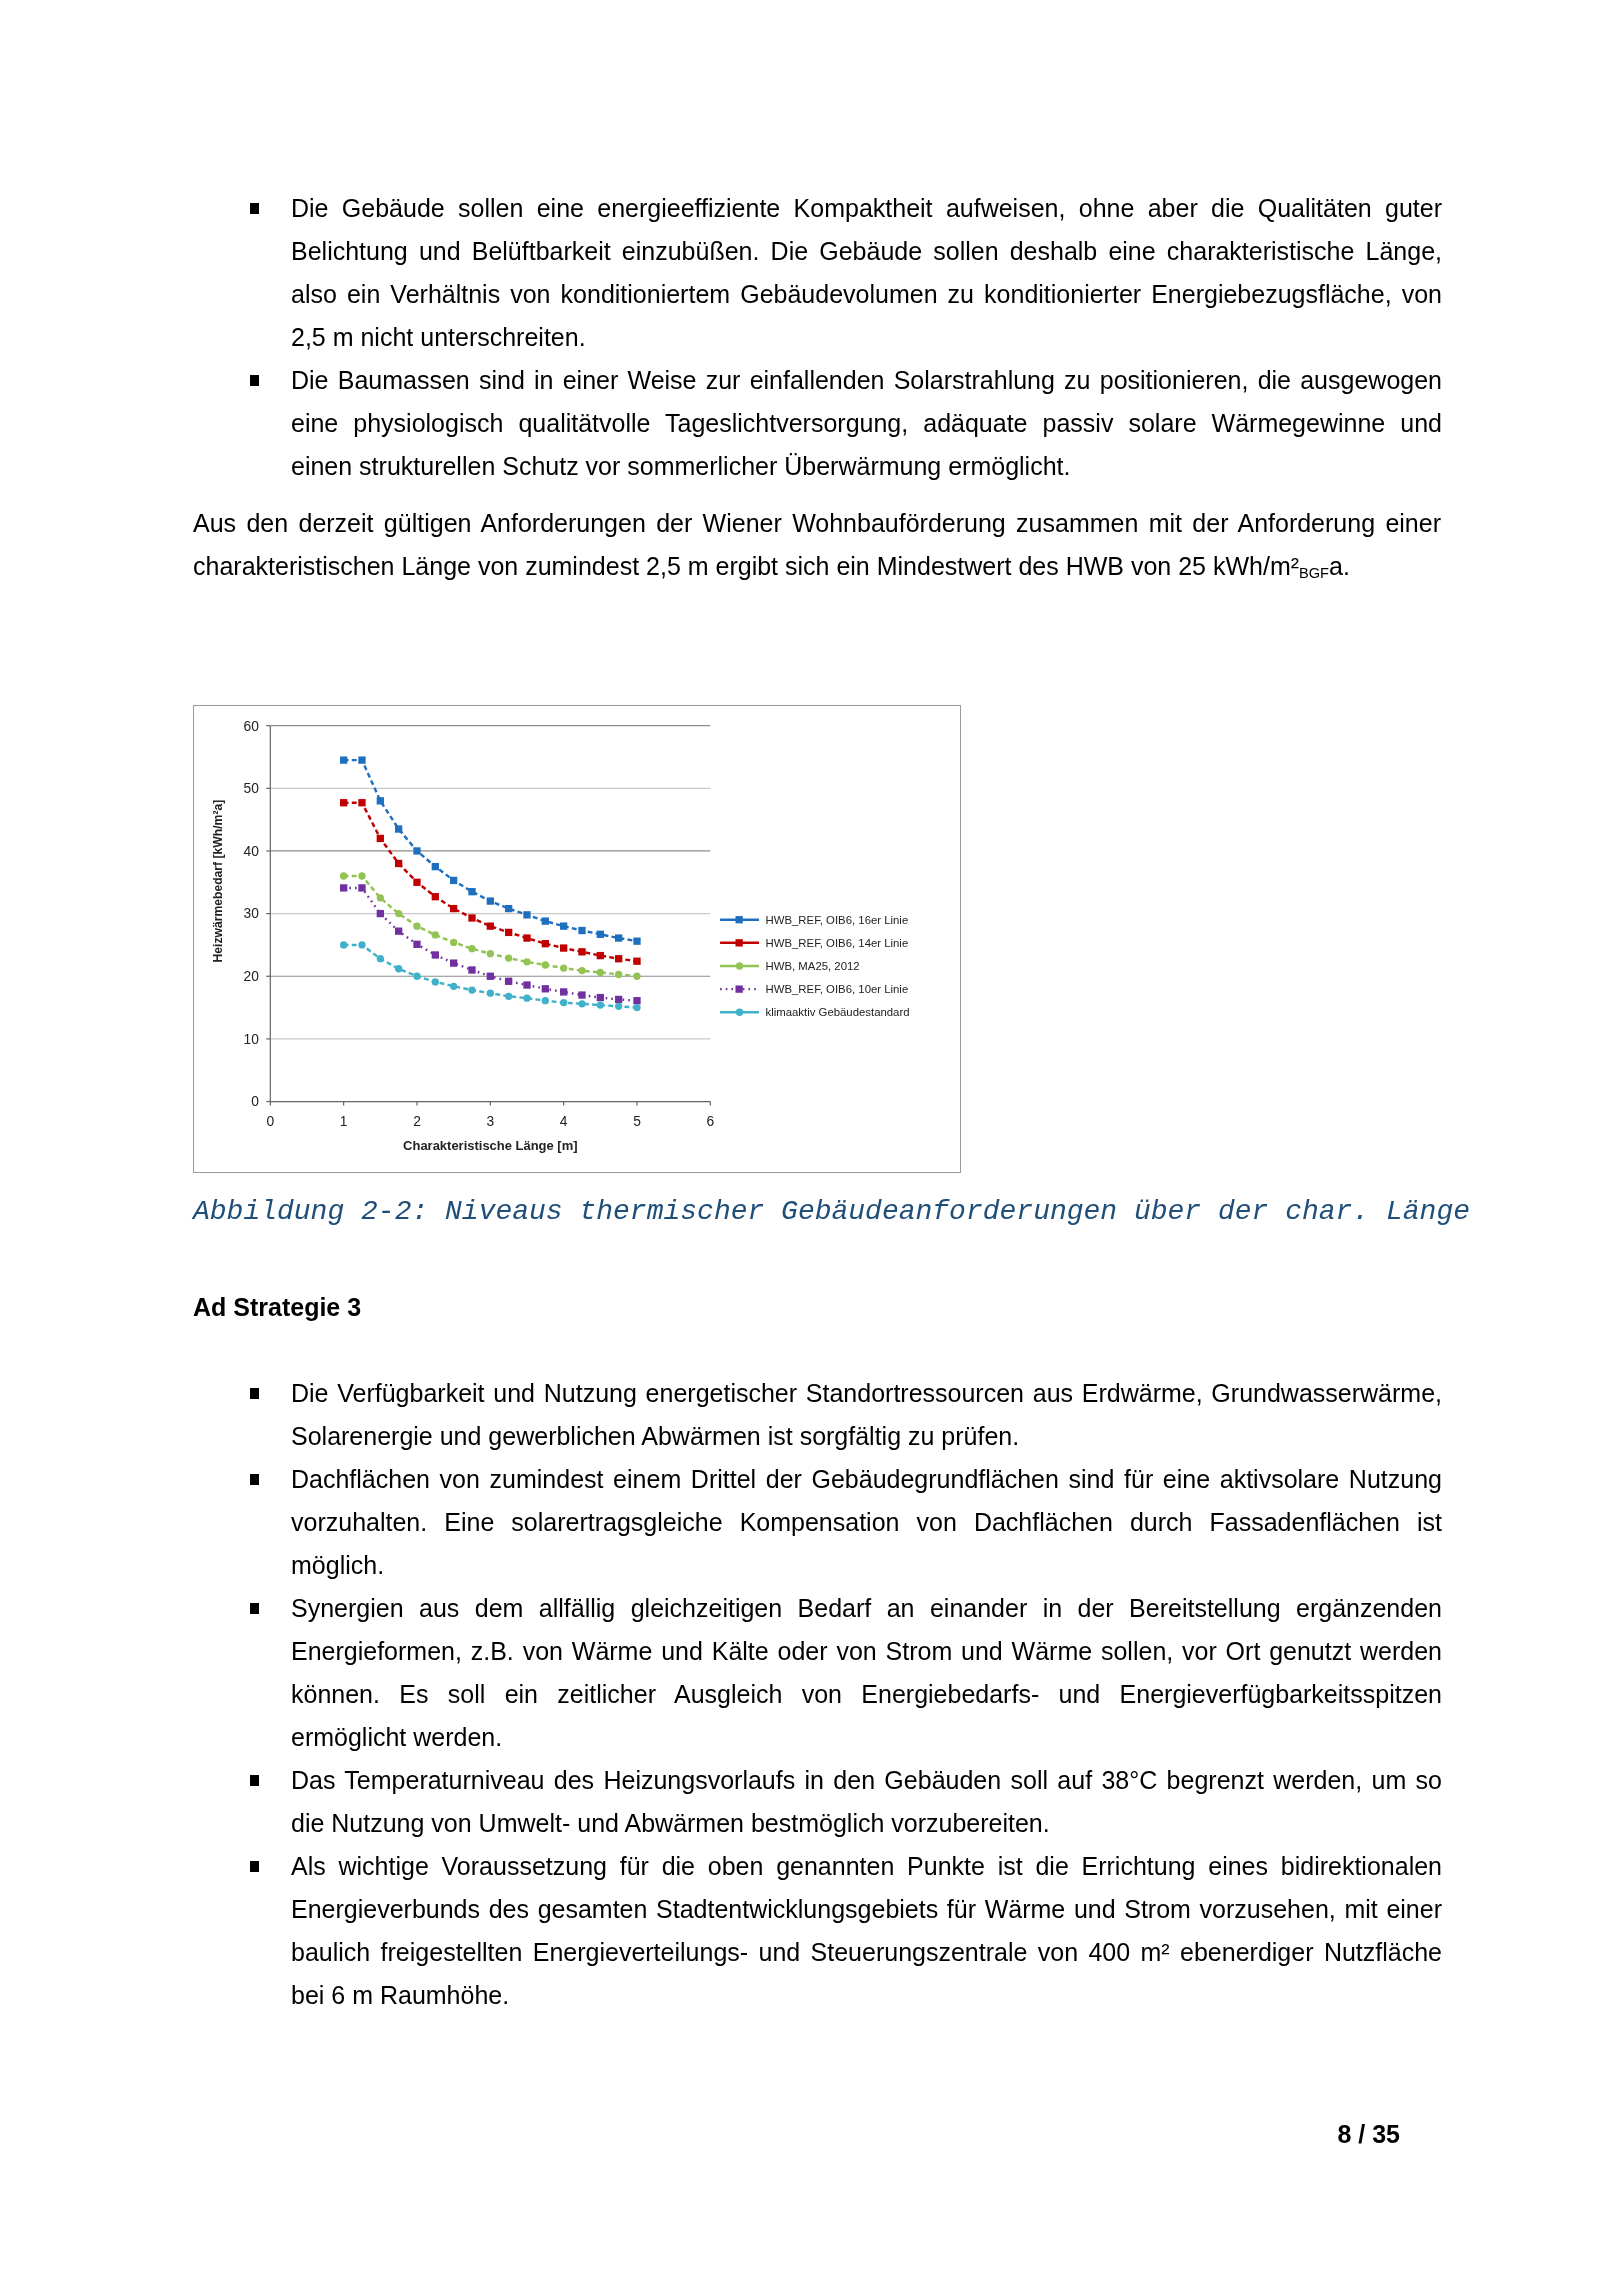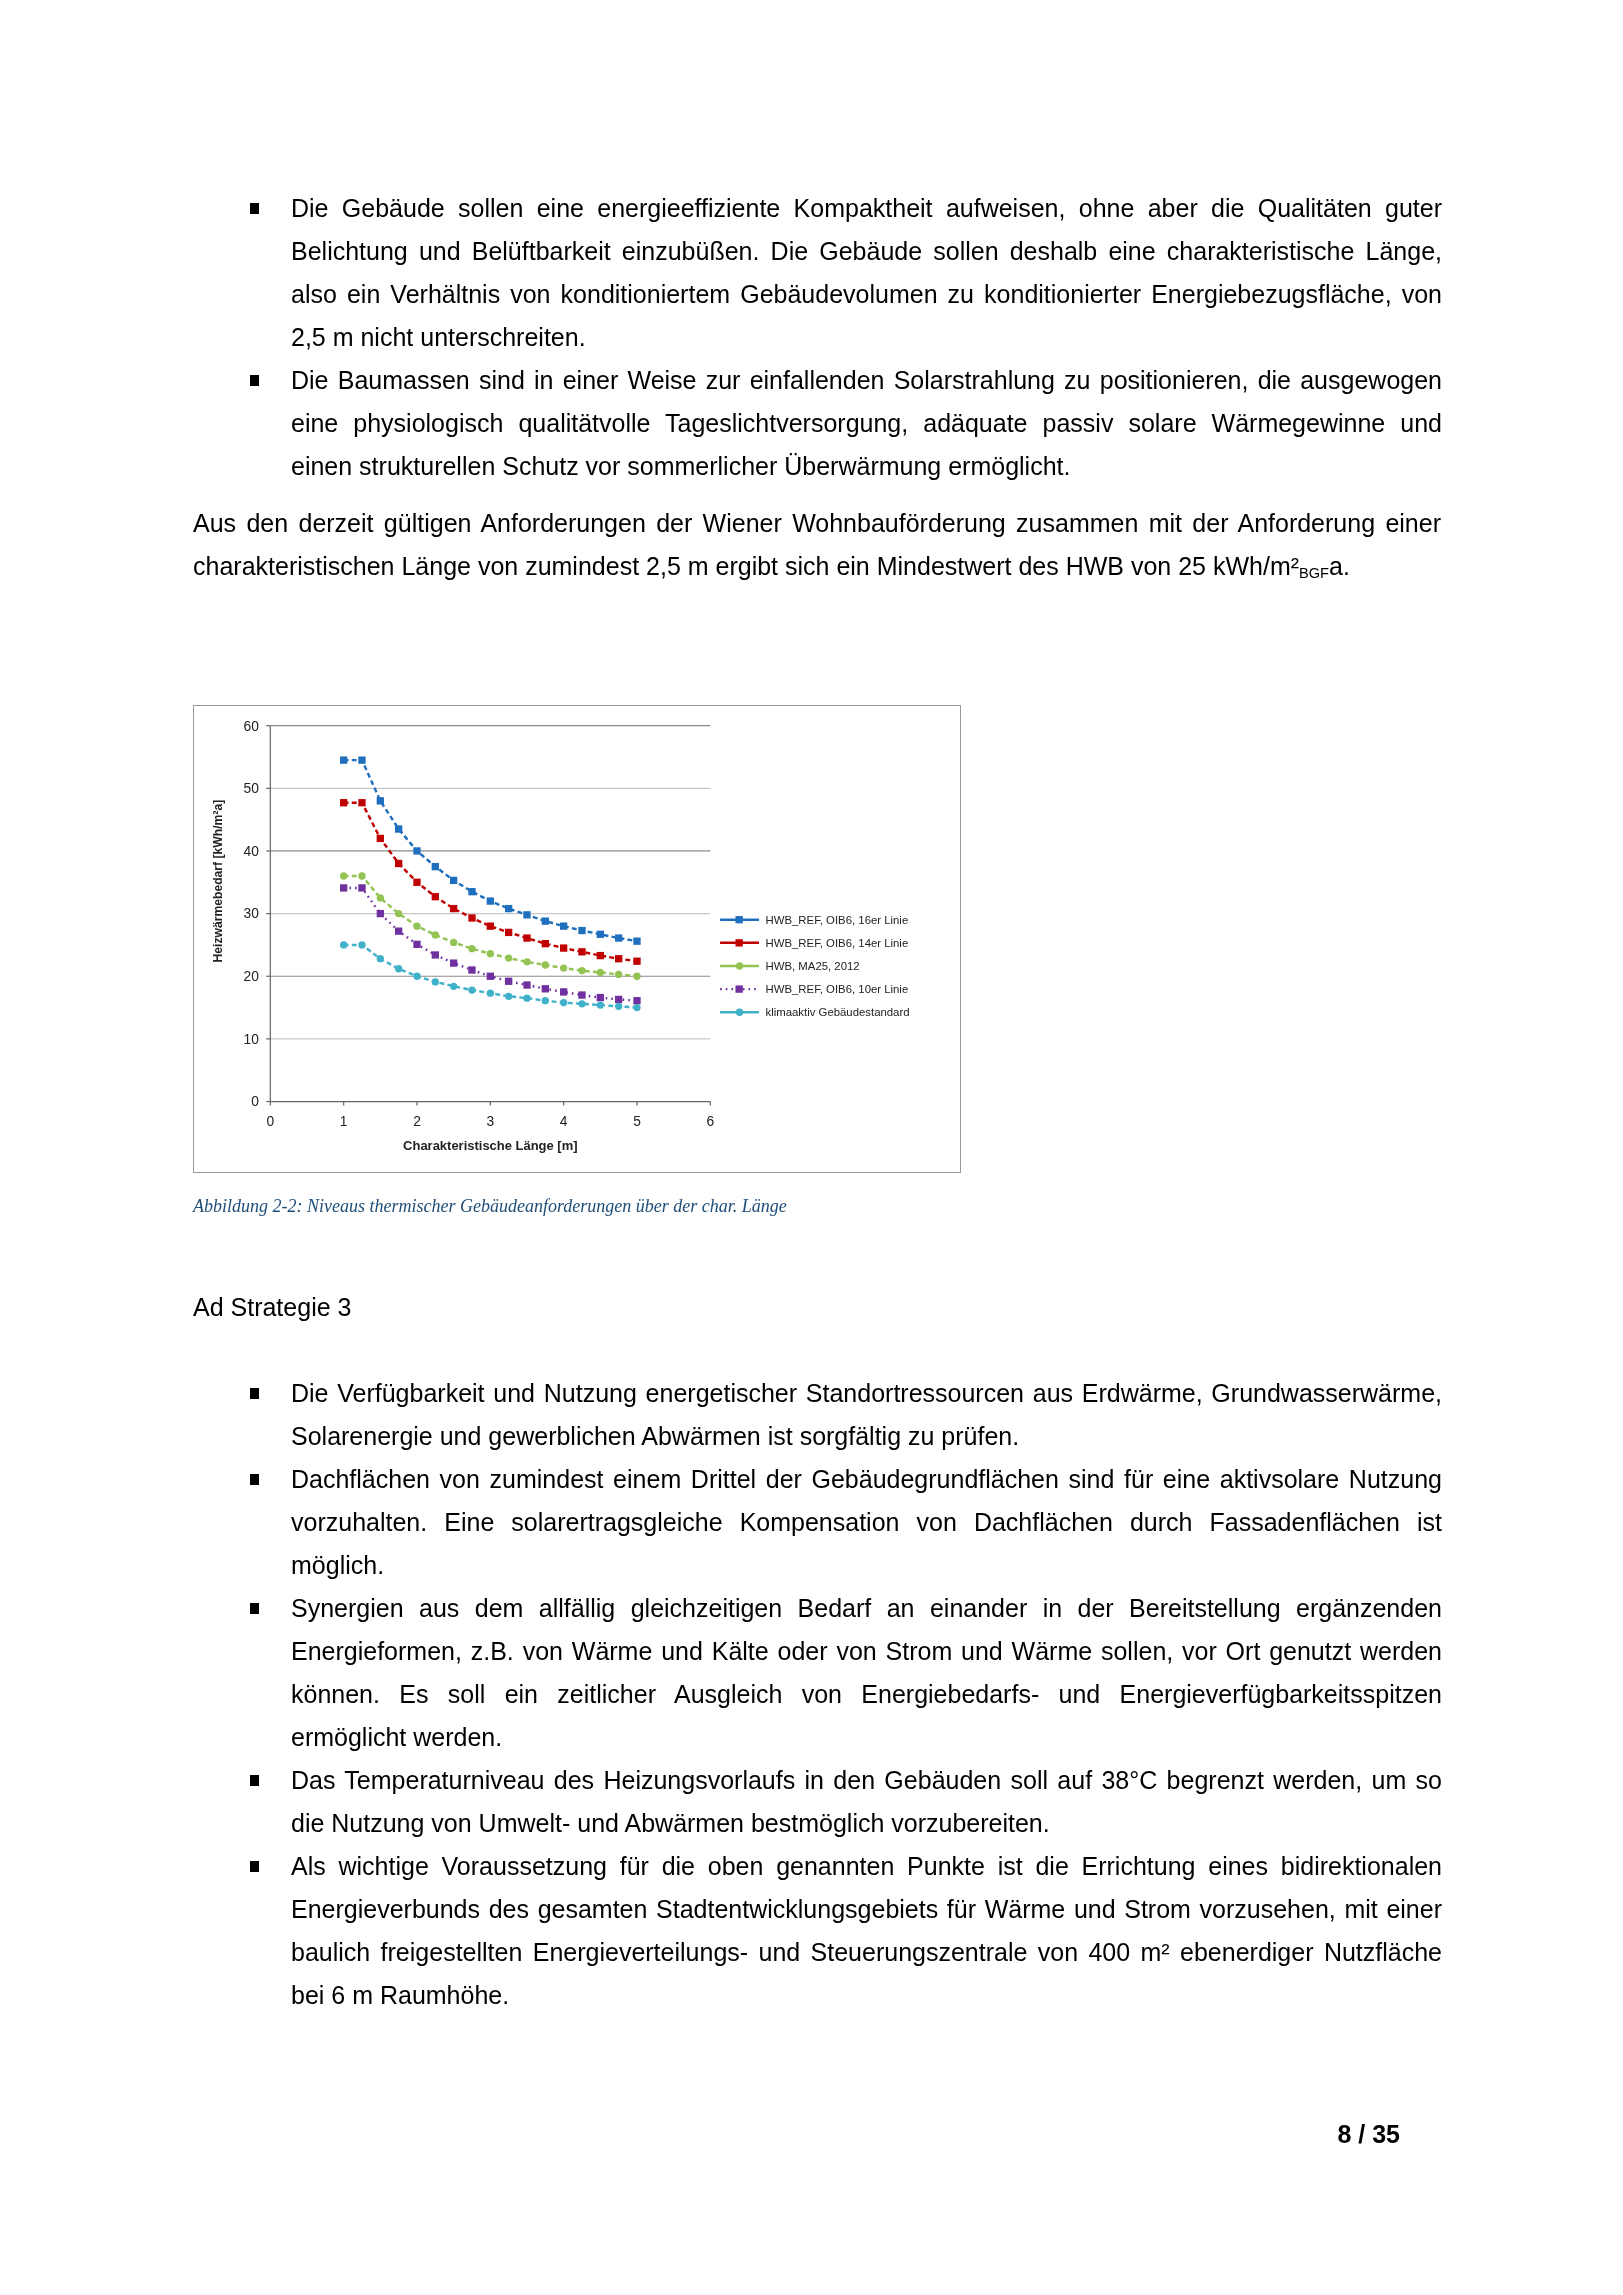--- a/index.html
+++ b/index.html
@@ -4,22 +4,22 @@
 <style>
   html, body { margin: 0; padding: 0; background: #ffffff; }
   body { width: 1623px; height: 2295px; position: relative; font-family: "Liberation Sans", sans-serif; color: #000; overflow: hidden; }
   .page { position: absolute; left: 0; top: 0; width: 1582px; height: 2295px; }
   .text { font-family: "Liberation Sans", sans-serif; font-size: 25px; line-height: 43px; color: #000; }
   .justify { text-align: justify; text-align-last: left; }
   ul.bullets { list-style: none; margin: 0; padding: 0; position: absolute; left: 250px; width: 1192px; }
   ul.bullets li { position: relative; padding-left: 41px; margin: 0; }
   ul.bullets li .bullet { position: absolute; left: 0; top: 16px; width: 9px; height: 11.4px; background: #000; }
   .para { position: absolute; left: 193px; width: 1248px; }
-  .caption { position: absolute; left: 193px; top: 1196px; font-family: Liberation Serif, serif; font-style: italic; font-size: 18px; color: #1f4e79; }
-  .heading { position: absolute; left: 193px; top: 1286px; font-weight: normal; font-size: 25px; }
+  .caption { position: absolute; left: 193px; top: 1196px; font-family: Liberation Mono, monospace; font-style: italic; font-size: 28px; color: #1f4e79; }
+  .heading { position: absolute; left: 193px; top: 1286px; font-weight: bold; font-size: 25px; }
   .pagenum { position: absolute; right: 182px; top: 2120px; font-weight: bold; font-size: 25px; text-align: right; }
   .chart-frame { position: absolute; left: 193px; top: 705px; width: 768px; height: 468px; border: 1.6px solid #9a9a9a; box-sizing: border-box; background: #fff; }
   .chart-frame svg { position: absolute; left: 0; top: 0; }
   sub.small { font-size: 14.6px; vertical-align: -3.2px; }
 </style>
 </head>
 <body>
 
 <div class="page">
 

